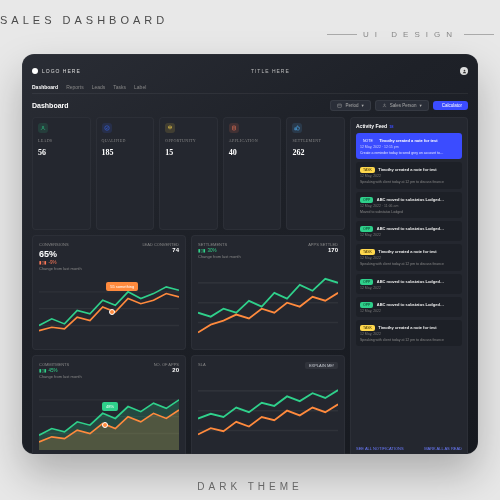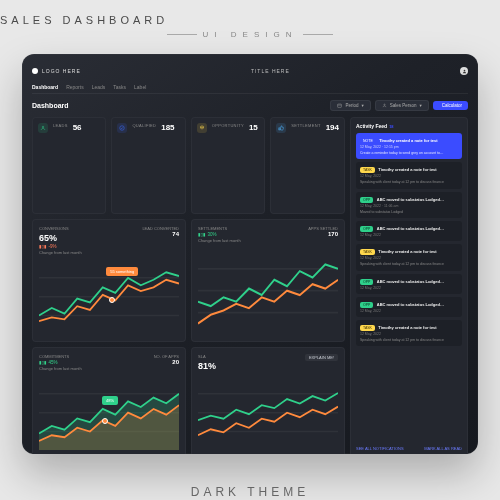--- a/index.html
+++ b/index.html
@@ -4,23 +4,23 @@
 <style>
   * { box-sizing: border-box; margin: 0; padding: 0; }
   body {
     width: 500px; height: 500px;
     background: #e8e8e8;
     font-family: -apple-system, Helvetica, Arial, sans-serif;
     position: relative;
     overflow: hidden;
   }
   .outer-title { text-align:left; letter-spacing:4px; font-size:11px; color:#4a4a4a; padding-top:14px; font-weight:500;}
-  .outer-sub { text-align:center; letter-spacing:6px; font-size:8px; color:#888; margin-top:4px; margin-bottom:6px;}
+  .outer-sub { text-align:right; letter-spacing:6px; font-size:8px; color:#888; margin-top:4px; margin-bottom:6px;}
   .outer-sub::before, .outer-sub::after{content:"";display:inline-block;width:30px;height:1px;background:#aaa;vertical-align:middle;margin:0 6px;}
-  .outer-footer{position:absolute;bottom:1px;width:100%;text-align:center;letter-spacing:4px;font-size:12px;color:#666;}
+  .outer-footer{position:absolute;bottom:8px;width:100%;text-align:center;letter-spacing:4px;font-size:10px;color:#666;}
 
   .device {
     position:absolute; left:22px; top:54px; width:456px; height:400px;
     background:linear-gradient(145deg,#2a2d35 0%,#1e2128 40%,#16191f 100%);
     border-radius:12px;
     box-shadow:0 20px 40px rgba(0,0,0,.25), inset 0 0 0 1px rgba(255,255,255,.03);
     padding:10px 10px 10px 10px;
     color:#c8ccd4;
     font-size:5px;
     overflow:hidden;
@@ -37,21 +37,21 @@
   .tab.active{color:#fff;font-weight:600;}
 
   .header-row{display:flex;align-items:center;margin-top:6px;gap:4px;}
   .page-title{font-size:7px;font-weight:600;color:#fff;flex:1;}
   .pill{background:#2a2e38;border:1px solid rgba(255,255,255,.06);border-radius:3px;padding:2px 6px;font-size:4.5px;display:flex;align-items:center;gap:3px;color:#aaa;}
   .pill svg{width:5px;height:5px;fill:#aaa;}
   .calc-btn{background:#3b4cff;border-radius:3px;padding:2px 6px;font-size:4.5px;color:#fff;display:flex;align-items:center;gap:3px;}
 
   .grid{display:grid;grid-template-columns:1fr 1fr 118px;grid-template-rows:auto auto auto;gap:5px;margin-top:6px;height:340px;}
   .kpis{grid-column:1/3;display:flex;gap:5px;}
-  .kpi{flex:1;background:#24272f;border-radius:4px;padding:5px;display:flex;flex-direction:row;gap:5px;border:1px solid rgba(255,255,255,.04);}
+  .kpi{flex:1;background:#24272f;border-radius:4px;padding:5px;display:flex;flex-direction:column;gap:5px;border:1px solid rgba(255,255,255,.04);font-family:Liberation Serif, serif;}
   .kpi-ico{width:10px;height:10px;border-radius:3px;display:flex;align-items:center;justify-content:center;}
   .kpi-ico svg{width:6px;height:6px;}
   .kpi-label{font-size:4px;color:#888;text-transform:uppercase;letter-spacing:.3px;}
   .kpi-val{font-size:8px;font-weight:600;color:#fff;}
 
   .card{background:#24272f;border-radius:4px;padding:6px;border:1px solid rgba(255,255,255,.04);display:flex;flex-direction:column;position:relative;}
   .card-t1{font-size:4px;color:#888;text-transform:uppercase;}
   .card-big{font-size:9px;font-weight:600;color:#fff;margin-top:2px;}
   .card-sub{font-size:4px;color:#888;margin-top:1px;}
   .stacked-right{position:absolute;right:6px;top:6px;text-align:right;font-size:4px;color:#888;}
@@ -167,27 +167,38 @@
       <div class="kpi-ico" style="color:#ffd84d;background:#ffd84d22">
             <svg viewBox="0 0 24 24">
               <ellipse cx="12" cy="7" rx="6" ry="3" fill="none" stroke="currentColor" stroke-width="2"></ellipse>
               <path d="M6 7v5c0 1.7 2.7 3 6 3s6-1.3 6-3V7" fill="none" stroke="currentColor" stroke-width="2"></path>
             </svg>
           </div>
       <div class="kpi-label">OPPORTUNITY</div>
       <div class="kpi-val">15</div>
     </div>
         <div class="kpi">
+      <div class="kpi-ico" style="color:#ff7a59;background:#ff7a5922">
+            <svg viewBox="0 0 24 24">
+              <rect x="6" y="4" width="12" height="16" rx="2" fill="none" stroke="currentColor" stroke-width="2"></rect>
+              <line x1="9" y1="9" x2="15" y2="9" stroke="currentColor" stroke-width="2"></line>
+              <line x1="9" y1="13" x2="15" y2="13" stroke="currentColor" stroke-width="2"></line>
+            </svg>
+          </div>
+      <div class="kpi-label">APPLICATION</div>
+      <div class="kpi-val">40</div>
+    </div>
+        <div class="kpi">
       <div class="kpi-ico" style="color:#52b7ff;background:#52b7ff22">
             <svg viewBox="0 0 24 24">
               <path d="M7 11v9H3v-9h4zm3 9V9l4-6 2 1-1 5h5a2 2 0 012 2l-2 8a2 2 0 01-2 1H10z" fill="none" stroke="currentColor" stroke-width="2"></path>
             </svg>
           </div>
       <div class="kpi-label">SETTLEMENT</div>
-      <div class="kpi-val">194</div>
+      <div class="kpi-val">262</div>
     </div>
       </div>
 
     <div class="feed">
       <div class="feed-title"><span>Activity Feed</span><span class="cnt">18</span></div>
       <div class="feed-list" id="feed-list">
           <div class="feed-item hl">
        <span class="tag note">NOTE</span>
        <span class="f-title">Timothy created a note for test</span>
        <div class="f-date">12 May, 2022 · 12:15 pm</div>
@@ -314,21 +325,20 @@
             <path d="M0.0 43.8 L9.1 40.0 L18.2 41.3 L27.3 35.0 L36.4 37.5 L45.5 30.0 L54.5 33.8 L63.6 25.0 L72.7 28.8 L81.8 22.5 L90.9 26.3 L100.0 20.0" fill="none" stroke="#ff8a3d" stroke-width="1.2"></path>
       </svg>
       <div class="badge g" style="left:45%;top:28%">48%</div>
           <div class="pin" style="left:45%;top:58%"></div>
     </div>
       </div>
     <div class="card" id="card-3">
     <div class="card-t1">SLA</div>
 
     <div class="explain">EXPLAIN ME!</div>
-    <div class="card-big">81%</div>
 
     <div class="chart">
       <svg viewBox="0 0 100 50" preserveAspectRatio="none">
         <line x1="0" y1="12.5" x2="100" y2="12.5" stroke="rgba(255,255,255,.05)"></line>
         <line x1="0" y1="25" x2="100" y2="25" stroke="rgba(255,255,255,.05)"></line>
         <line x1="0" y1="37.5" x2="100" y2="37.5" stroke="rgba(255,255,255,.05)"></line>
         <path d="M0.0 30.0 L9.1 27.0 L18.2 29.0 L27.3 23.0 L36.4 26.0 L45.5 20.0 L54.5 22.0 L63.6 16.0 L72.7 19.0 L81.8 14.0 L90.9 17.0 L100.0 12.0" fill="none" stroke="#2fd08b" stroke-width="1.2"></path>
             <path d="M0.0 40.0 L9.1 36.0 L18.2 38.0 L27.3 32.0 L36.4 35.0 L45.5 29.0 L54.5 31.0 L63.6 25.0 L72.7 28.0 L81.8 23.0 L90.9 26.0 L100.0 21.0" fill="none" stroke="#ff8a3d" stroke-width="1.2"></path>
       </svg>
 

